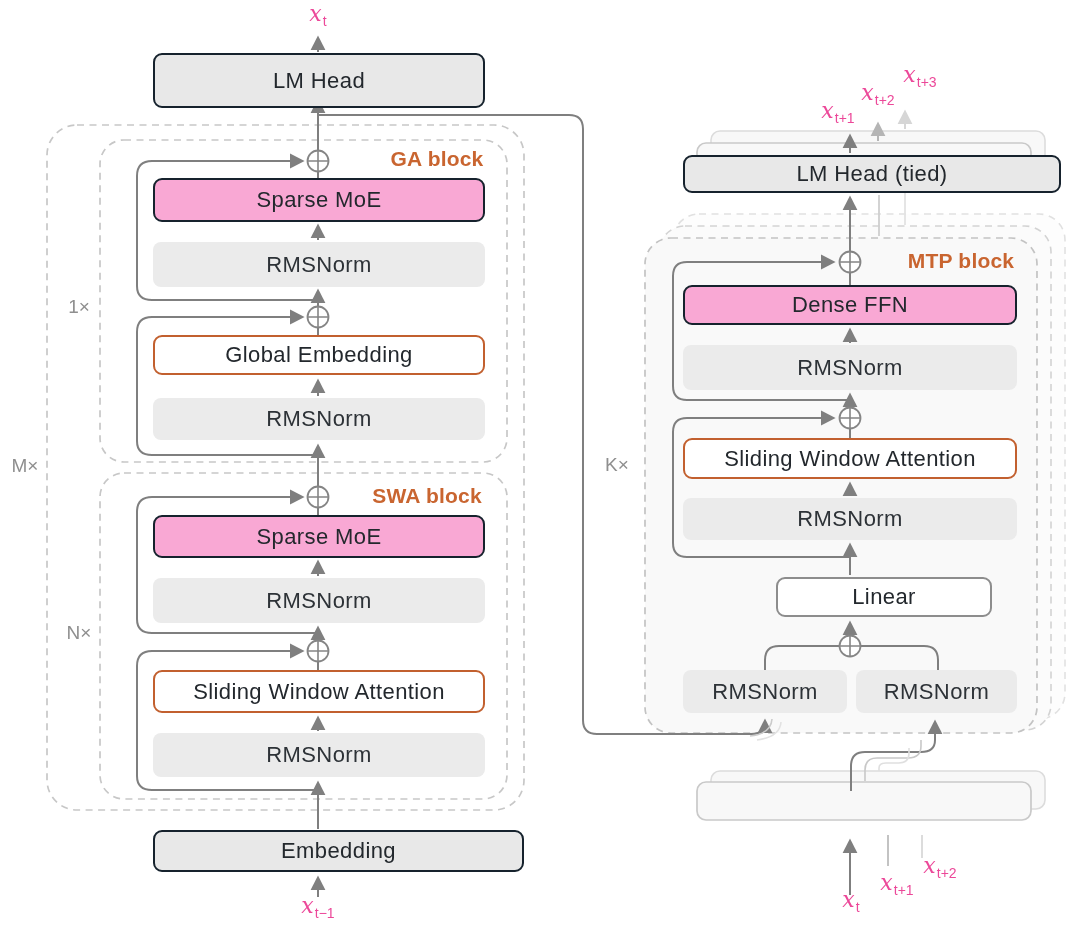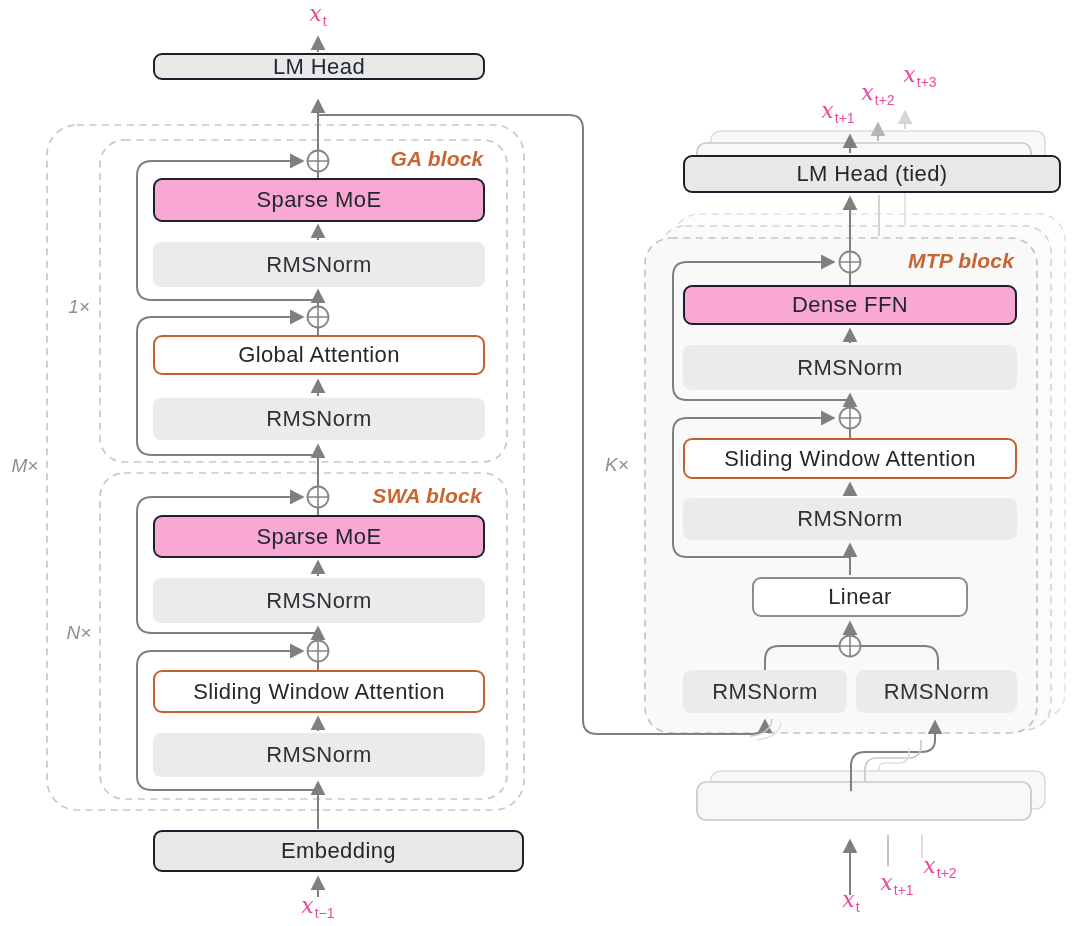--- a/index.html
+++ b/index.html
@@ -6,21 +6,21 @@
   .canvas{position:relative;width:1080px;height:926px;background:#ffffff;
           font-family:"Liberation Sans",sans-serif;overflow:hidden;}
   .wires{position:absolute;left:0;top:0;}
   .box{position:absolute;box-sizing:border-box;display:flex;align-items:center;justify-content:center;
        border-radius:9px;font-size:22px;letter-spacing:.4px;color:#23282d;white-space:nowrap;}
   .fill-gray{background:#e8e8e8;border:2.2px solid #16222d;}
   .white-dark{background:#f9a8d4;border:2.2px solid #16222d;}
   .white-orange{background:#ffffff;border:2.2px solid #c2602f;}
   .white-gray{background:#ffffff;border:2px solid #8d8d8d;}
   .norm{background:#ebebeb;border:none;border-radius:8px;color:#2d3237;}
-  .clabel{position:absolute;transform:translate(-50%,-50%);white-space:nowrap;font-style:italic;}
+  .clabel{position:absolute;transform:translate(-50%,-50%);white-space:nowrap;}
   .block-title{font-size:21px;font-weight:bold;letter-spacing:.2px;color:#c96530;}
   .repeat{font-size:19px;color:#8f8f8f;}
   .math{font-family:"DejaVu Serif",serif;font-style:italic;font-size:22px;color:#ec4899;}
   .math sub{font-family:"Liberation Sans",sans-serif;font-style:normal;font-size:14px;
             vertical-align:-5px;margin-left:1px;letter-spacing:0;}
 </style>
 </head>
 <body>
 
 <div class="canvas">
@@ -143,36 +143,36 @@
         </g>
     <g>
           <circle cx="850" cy="646" r="10.5"></circle>
           <path d="M839.5,646 H860.5 M850,635.5 V656.5" fill="none" stroke-width="1.6"></path>
         </g>
   </g>
 </svg>
 
 <span class="clabel math" style="left:318px;top:15px"><i>x</i><sub>t</sub></span>
 
-<div class="box fill-gray" style="left:153px;top:53px;width:332px;height:27px">
+<div class="box fill-gray" style="left:153px;top:53px;width:332px;height:55px">
       <span>LM Head</span>
     </div>
 
 <span class="clabel repeat" style="left:25px;top:466px">M×</span>
 <span class="clabel repeat" style="left:79px;top:307px">1×</span>
 <span class="clabel block-title" style="left:437px;top:159px">GA block</span>
 
 <div class="box white-dark" style="left:153px;top:178px;width:332px;height:44px">
       <span>Sparse MoE</span>
     </div>
 <div class="box norm" style="left:153px;top:242px;width:332px;height:45px">
       <span>RMSNorm</span>
     </div>
 <div class="box white-orange" style="left:153px;top:335px;width:332px;height:40px">
-      <span>Global Attention</span>
+      <span>Global Embedding</span>
     </div>
 <div class="box norm" style="left:153px;top:398px;width:332px;height:42px">
       <span>RMSNorm</span>
     </div>
 
 <span class="clabel repeat" style="left:79px;top:633px">N×</span>
 <span class="clabel block-title" style="left:427px;top:496px">SWA block</span>
 
 <div class="box white-dark" style="left:153px;top:515px;width:332px;height:43px">
       <span>Sparse MoE</span>
@@ -209,21 +209,21 @@
     </div>
 <div class="box norm" style="left:683px;top:345px;width:334px;height:45px">
       <span>RMSNorm</span>
     </div>
 <div class="box white-orange" style="left:683px;top:438px;width:334px;height:41px">
       <span>Sliding Window Attention</span>
     </div>
 <div class="box norm" style="left:683px;top:498px;width:334px;height:42px">
       <span>RMSNorm</span>
     </div>
-<div class="box white-gray" style="left:752px;top:577px;width:216px;height:40px">
+<div class="box white-gray" style="left:776px;top:577px;width:216px;height:40px">
       <span>Linear</span>
     </div>
 <div class="box norm" style="left:683px;top:670px;width:164px;height:43px">
       <span>RMSNorm</span>
     </div>
 <div class="box norm" style="left:856px;top:670px;width:161px;height:43px">
       <span>RMSNorm</span>
     </div>
 
 

